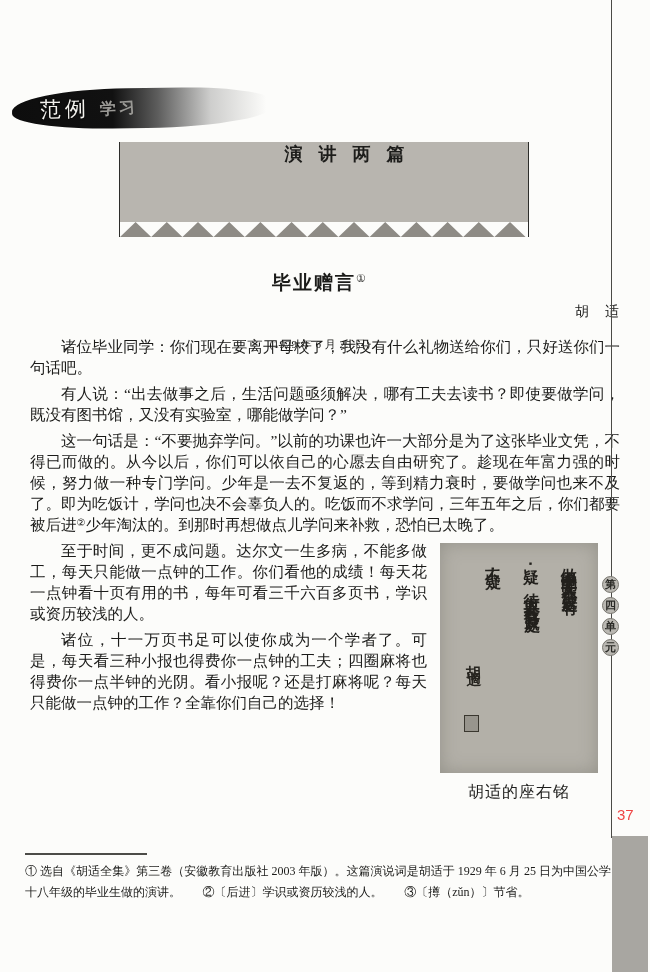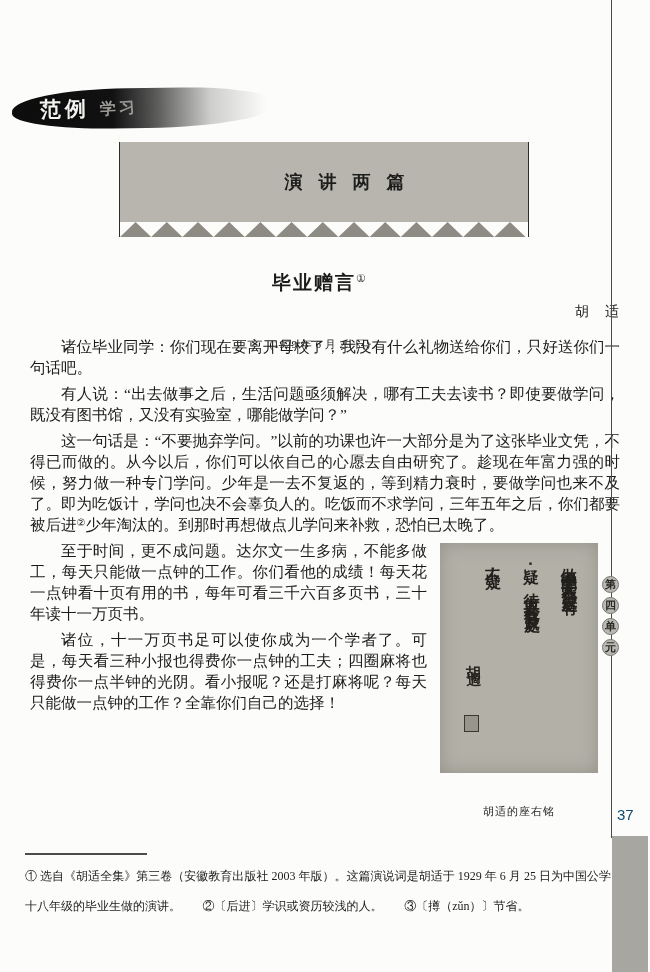--- a/index.html
+++ b/index.html
@@ -11,35 +11,35 @@
   }
   
   .brush-banner{
     position:absolute;left:12px;top:88px;width:265px;height:40px;
     background:linear-gradient(90deg,#0d0d0d 0%,#111 38%,rgba(40,40,40,.75) 55%,rgba(120,120,120,.35) 75%,rgba(180,180,180,0) 96%);
     border-radius:46% 38% 52% 40% / 58% 46% 60% 42%;
     transform:rotate(-.8deg);
     display:flex;align-items:center;padding-left:28px;box-sizing:border-box;
   }
   .brush-banner .primary{
-    color:#f4f3ef;font-size:21px;font-weight:bold;letter-spacing:4px;
+    color:#f4f3ef;font-size:21px;font-weight:normal;letter-spacing:4px;
     text-shadow:0 0 2px #000;
   }
   .brush-banner .secondary{
     color:#9a9995;font-size:16px;font-weight:bold;letter-spacing:3px;margin-left:10px;
     transform:rotate(-3deg);
   }
   
   .unit-banner{
     position:absolute;left:119px;top:142px;width:408px;
     border-left:1px solid #2d2d2b;border-right:1px solid #2d2d2b;
   }
   .unit-banner .band{
     height:80px;background:#b8b5af;
-    display:flex;align-items:center;justify-content:center;padding-left:41px;
+    display:flex;align-items:flex-start;justify-content:center;padding-left:41px;
   }
   .unit-banner .band .title{
     font-size:18px;font-weight:bold;color:#1d1d1b;
     letter-spacing:16px;text-indent:16px;
   }
   .unit-banner svg{display:block;}
   
   .article-head{
     position:absolute;left:20px;top:270px;width:600px;text-align:center;
   }
@@ -72,45 +72,45 @@
   .callig-sign{
     position:absolute;left:22px;top:110px;writing-mode:vertical-rl;
     font-size:15px;font-weight:bold;color:#26241f;letter-spacing:5px;
     transform:rotate(-2deg);
   }
   .callig-seal{
     position:absolute;left:24px;top:172px;width:13px;height:15px;
     border:1.5px solid #3a372f;background:rgba(70,66,58,.25);
   }
   figcaption{
-    width:158px;margin-left:1px;margin-top:28px;text-align:center;
-    font-size:11px;color:#1d1d1b;letter-spacing:1px;
+    width:158px;margin-left:1px;margin-top:8px;text-align:center;
+    font-size:16px;color:#1d1d1b;letter-spacing:1px;
   }
   
   .edge-rule{position:absolute;left:611px;top:0;width:1px;height:838px;background:#4a4a46;}
   .unit-tab{
     position:absolute;left:602px;top:576px;display:flex;flex-direction:column;gap:4px;
   }
   .unit-tab .coin{
     width:17px;height:17px;border-radius:50%;
     background:#bab8b2;border:1px solid #78766f;box-sizing:border-box;
     display:flex;align-items:center;justify-content:center;
     font-size:11px;font-weight:bold;color:#2a2a26;
   }
   .page-number{
     position:absolute;left:617px;top:806px;width:30px;
     font-family:"Liberation Sans","DejaVu Sans",sans-serif;
-    font-size:15px;color:#0c4a6e;
+    font-size:15px;color:#ef4444;
   }
   .corner-block{position:absolute;left:612px;top:836px;width:36px;height:136px;background:#a8a6a1;}
   
   .foot-rule{position:absolute;left:25px;top:853px;width:122px;height:2px;background:#4c4c48;}
   .footnotes{
     position:absolute;left:25px;top:861px;width:586px;
-    font-size:12px;line-height:30px;text-align:justify;color:#1c1c1a;
+    font-size:12px;line-height:21px;text-align:justify;color:#1c1c1a;
   }
   .footnotes span{margin-right:1.8em;}
   .footnotes span:last-child{margin-right:0;}
 </style>
 </head>
 <body>
 
 <div class="brush-banner">
   <span class="primary">范例</span>
   <span class="secondary">学习</span>
@@ -142,21 +142,21 @@
         <span>做學問要在不疑處有</span>
         <span>疑．待人要在有疑處</span>
         <span>不疑．</span>
       </div>
       <div class="callig-sign">胡適</div>
       <div class="callig-seal"></div>
     </div>
     <figcaption>胡适的座右铭</figcaption>
   </figure>
 
-  <p>至于时间，更不成问题。达尔文一生多病，不能多做工，每天只能做一点钟的工作。你们看他的成绩！每天花一点钟看十页有用的书，每年可看三千六百多页书，三十年读十一万页书。</p>
+  <p>至于时间，更不成问题。达尔文一生多病，不能多做工，每天只能做一点钟的工作。你们看他的成绩！每天花一点钟看十页有用的书，每年可看三千六百多页书，学识或资历较浅的人。</p>
   <p>诸位，十一万页书足可以使你成为一个学者了。可是，每天看三种小报也得费你一点钟的工夫；四圈麻将也得费你一点半钟的光阴。看小报呢？还是打麻将呢？每天只能做一点钟的工作？全靠你们自己的选择！</p>
 </div>
 
 <div class="edge-rule"></div>
 <div class="unit-tab">
   <div class="coin">第</div>
   <div class="coin">四</div>
   <div class="coin">单</div>
   <div class="coin">元</div>
 </div>

